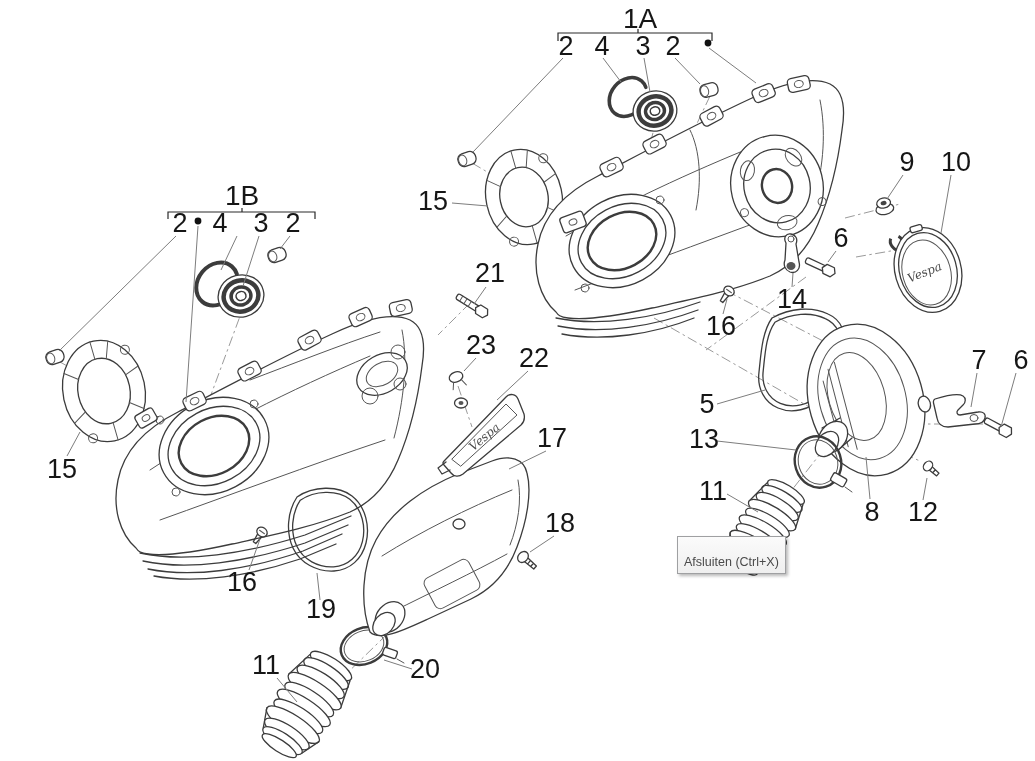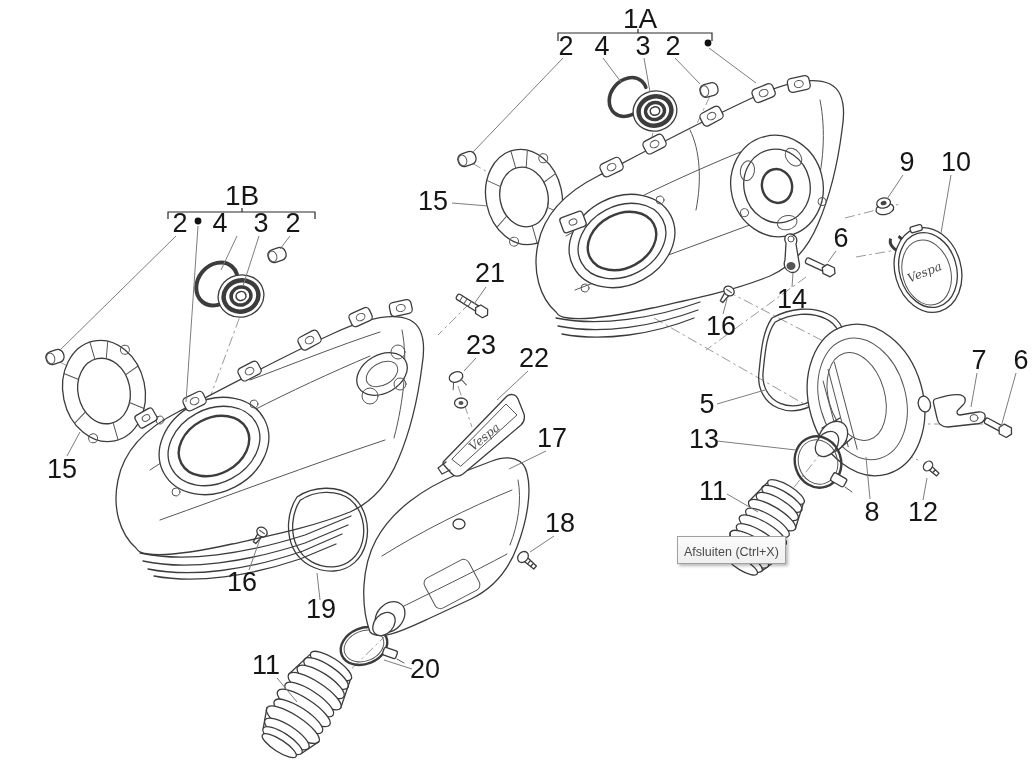--- a/index.html
+++ b/index.html
@@ -8,21 +8,21 @@
   .ln{fill:none;stroke:#3c3c3c;stroke-width:1.3;stroke-linecap:round;stroke-linejoin:round}
   .ln2{fill:none;stroke:#565656;stroke-width:1;stroke-linecap:round;stroke-linejoin:round}
   .fw{fill:#fff;stroke:#3c3c3c;stroke-width:1.3;stroke-linejoin:round}
   .thk{fill:#fff;stroke:#3c3c3c;stroke-width:2.4}
   .leader{fill:none;stroke:#7d7d7d;stroke-width:1}
   .bracket{fill:none;stroke:#2a2a2a;stroke-width:1.2}
   .axis{fill:none;stroke:#9a9a9a;stroke-width:1;stroke-dasharray:10 3.5 2.5 3.5}
   .lbl{font:27px "Liberation Sans",sans-serif;fill:#161616;text-anchor:middle}
   .lblg{font:28px "Liberation Sans",sans-serif;fill:#161616;text-anchor:middle}
   .script{font:italic 12px "DejaVu Serif",serif;fill:#4a4a4a;text-anchor:middle}
-  .tooltip{position:absolute;left:677px;top:536px;padding:8px 6px 3px;font-size:12.5px;line-height:15px;
+  .tooltip{position:absolute;left:677px;top:536px;padding:18px 6px 3px;font-size:12.5px;line-height:15px;
            color:#4a4a4a;background:linear-gradient(#fbfbfb,#efefef);border:1px solid #9fa0a2;
            box-shadow:2px 2px 3px rgba(0,0,0,.28);white-space:nowrap}
 </style>
 </head>
 <body>
 
 <div class="stage">
 <svg width="1035" height="761" viewBox="0 0 1035 761">
 
   <g>

